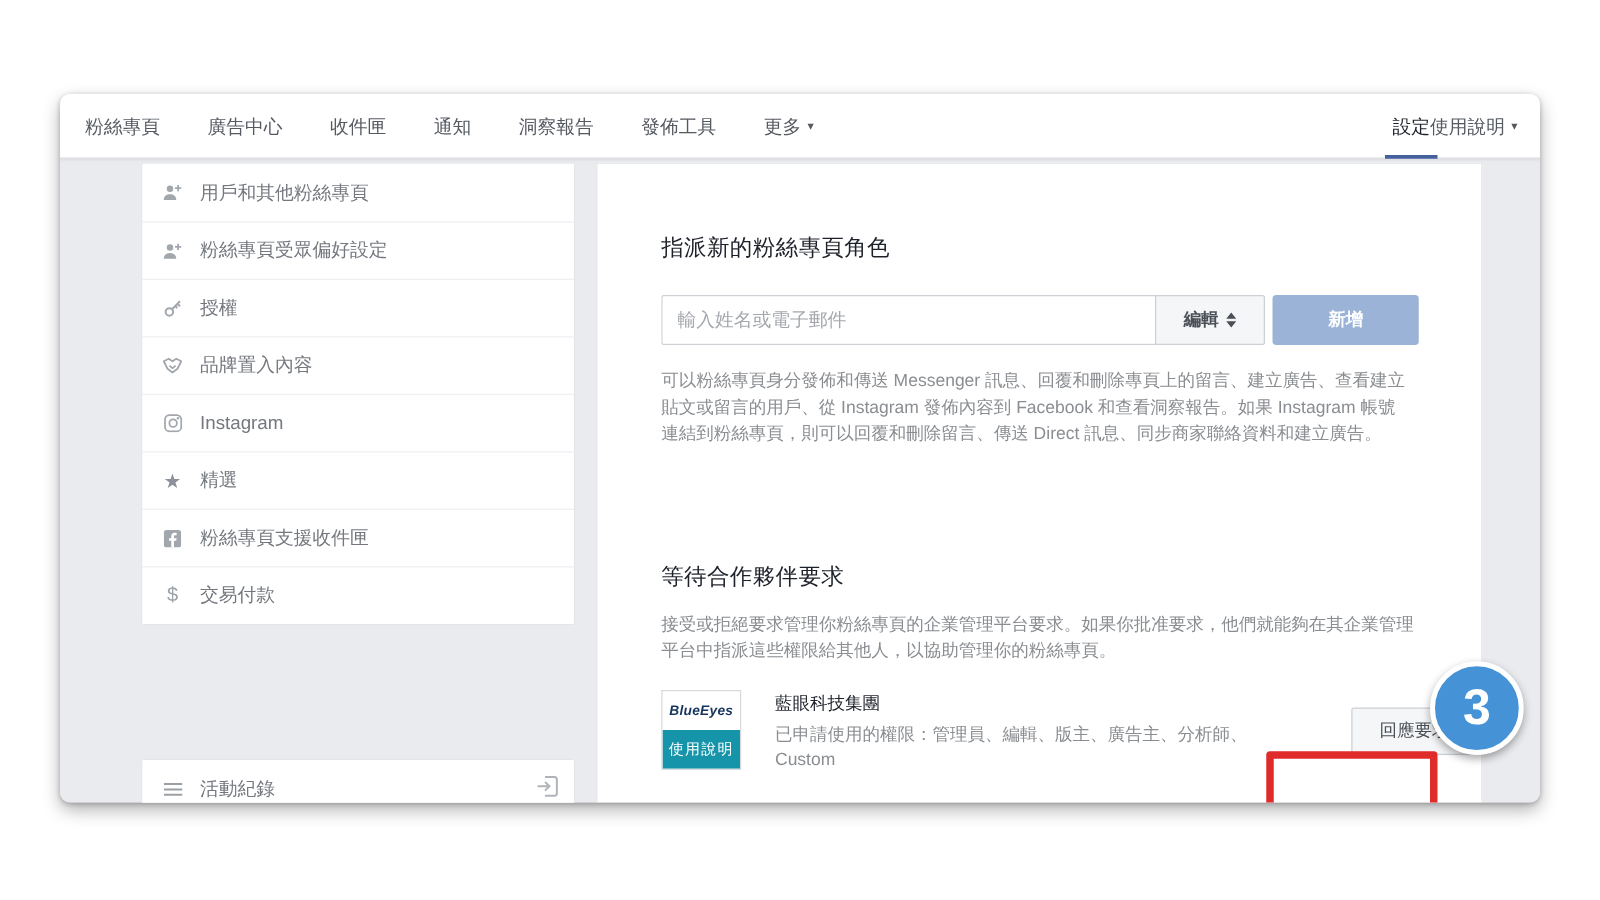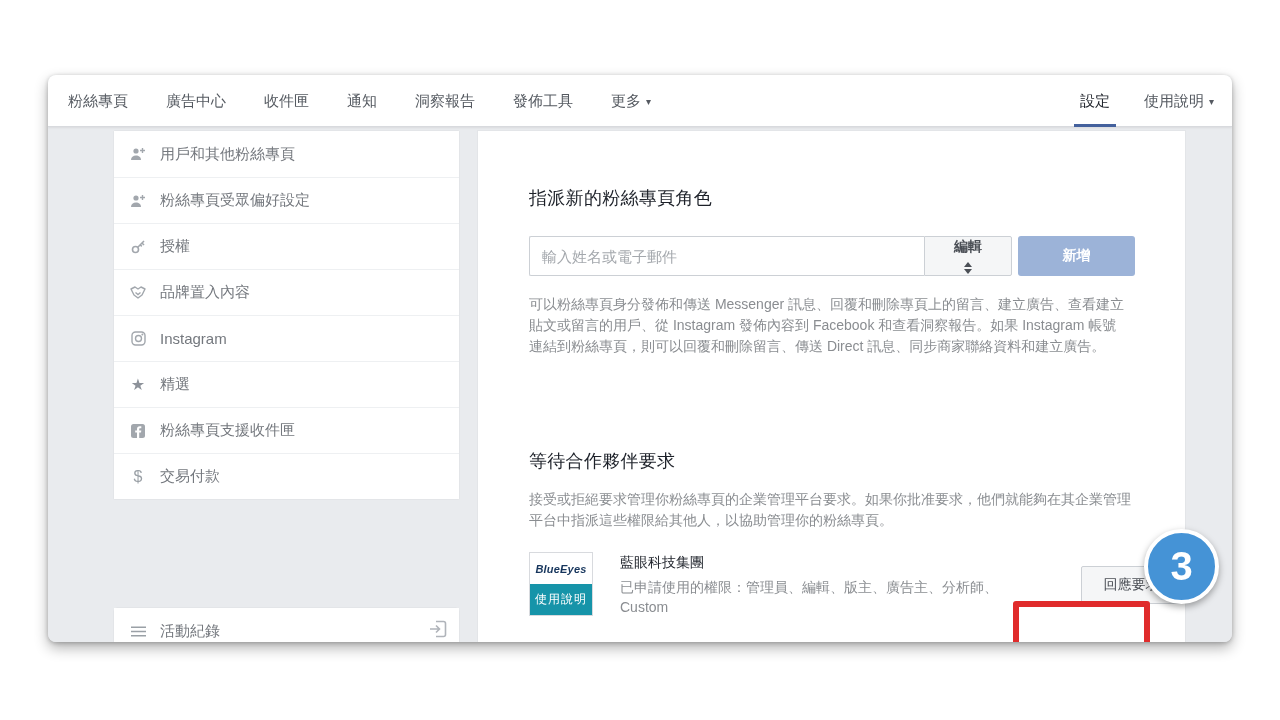--- a/index.html
+++ b/index.html
@@ -8,21 +8,21 @@
 
   
   .window { position:absolute; left:48px; top:75px; width:1184px; height:567px;
             background:#e9ebee; border-radius:8px; overflow:hidden;
             box-shadow:0 6px 14px rgba(0,0,0,.30), 0 1px 4px rgba(0,0,0,.22); }
 
   
   .topnav { position:absolute; left:0; top:0; right:0; height:52px; background:#ffffff;
             border-bottom:1px solid #d8dade; box-shadow:0 1px 2px rgba(0,0,0,.07); z-index:5; }
   .nav-left { position:absolute; left:20px; top:0; height:52px; display:flex; align-items:flex-start; gap:38px; }
-  .nav-right { position:absolute; right:18px; top:0; height:52px; display:flex; align-items:flex-end; gap:34px; }
+  .nav-right { position:absolute; right:18px; top:0; height:52px; display:flex; align-items:flex-end; }
   .navitem { font-size:15px; color:#555a61; cursor:pointer; position:relative; height:52px;
              display:flex; align-items:center; gap:5px; white-space:nowrap; }
   .navitem .caret { font-size:10px; color:#555a61; }
   .navitem.active { color:#1d2129; }
   .active-bar { position:absolute; left:-6px; right:-6px; bottom:0; height:3px; background:var(--accent,#44619d); }
 
   
   .content { position:absolute; left:0; top:52px; right:0; bottom:0; background:#e9ebee; }
 
   
@@ -38,21 +38,21 @@
   
   .main { position:absolute; left:429px; top:3px; width:709px; height:512px; background:#fff;
           border:1px solid #e3e5e8; border-bottom:none; }
   .h2 { position:absolute; left:51px; font-size:18px; font-weight:500; color:#1d2129; letter-spacing:.3px; }
   .assign-title { top:55px; }
   .assign-row { position:absolute; left:51px; top:105px; height:40px; display:flex; align-items:stretch; }
   .role-input { width:395px; height:40px; border:1px solid #ccd0d5; border-right:none; border-radius:2px 0 0 2px;
                 padding:0 12px; font-size:15px; color:#a16207; outline:none; font-family:inherit; }
   .role-input::placeholder { color:#a4a8ad; }
   .role-dd { width:88px; background:#f5f6f7; border:1px solid #ccd0d5; border-radius:0 2px 2px 0;
-             display:flex; align-items:center; justify-content:center; gap:6px; cursor:pointer;flex-direction:column; }
+             display:flex; align-items:center; justify-content:center; gap:6px; cursor:pointer; }
   .role-dd .txt { font-size:14px; font-weight:bold; color:#4b4f56; }
   .sort-arrows { display:flex; flex-direction:column; gap:2px; }
   .sort-arrows .up { width:0; height:0; border-left:4px solid transparent; border-right:4px solid transparent; border-bottom:5px solid #4b4f56; }
   .sort-arrows .down { width:0; height:0; border-left:4px solid transparent; border-right:4px solid transparent; border-top:5px solid #4b4f56; }
   .add-btn { margin-left:6px; width:117px; height:40px; background:var(--addblue,#9cb3d8); border:none; border-radius:3px;
              color:#fff; font-size:14px; font-weight:bold; font-family:inherit; cursor:pointer; }
   .para { position:absolute; left:51px; font-size:14px; line-height:21px; color:#8a8d91; }
   .assign-desc { top:163px; width:598px; }
   .partner-title { top:318px; }
   .partner-desc { top:358px; width:604px; }

